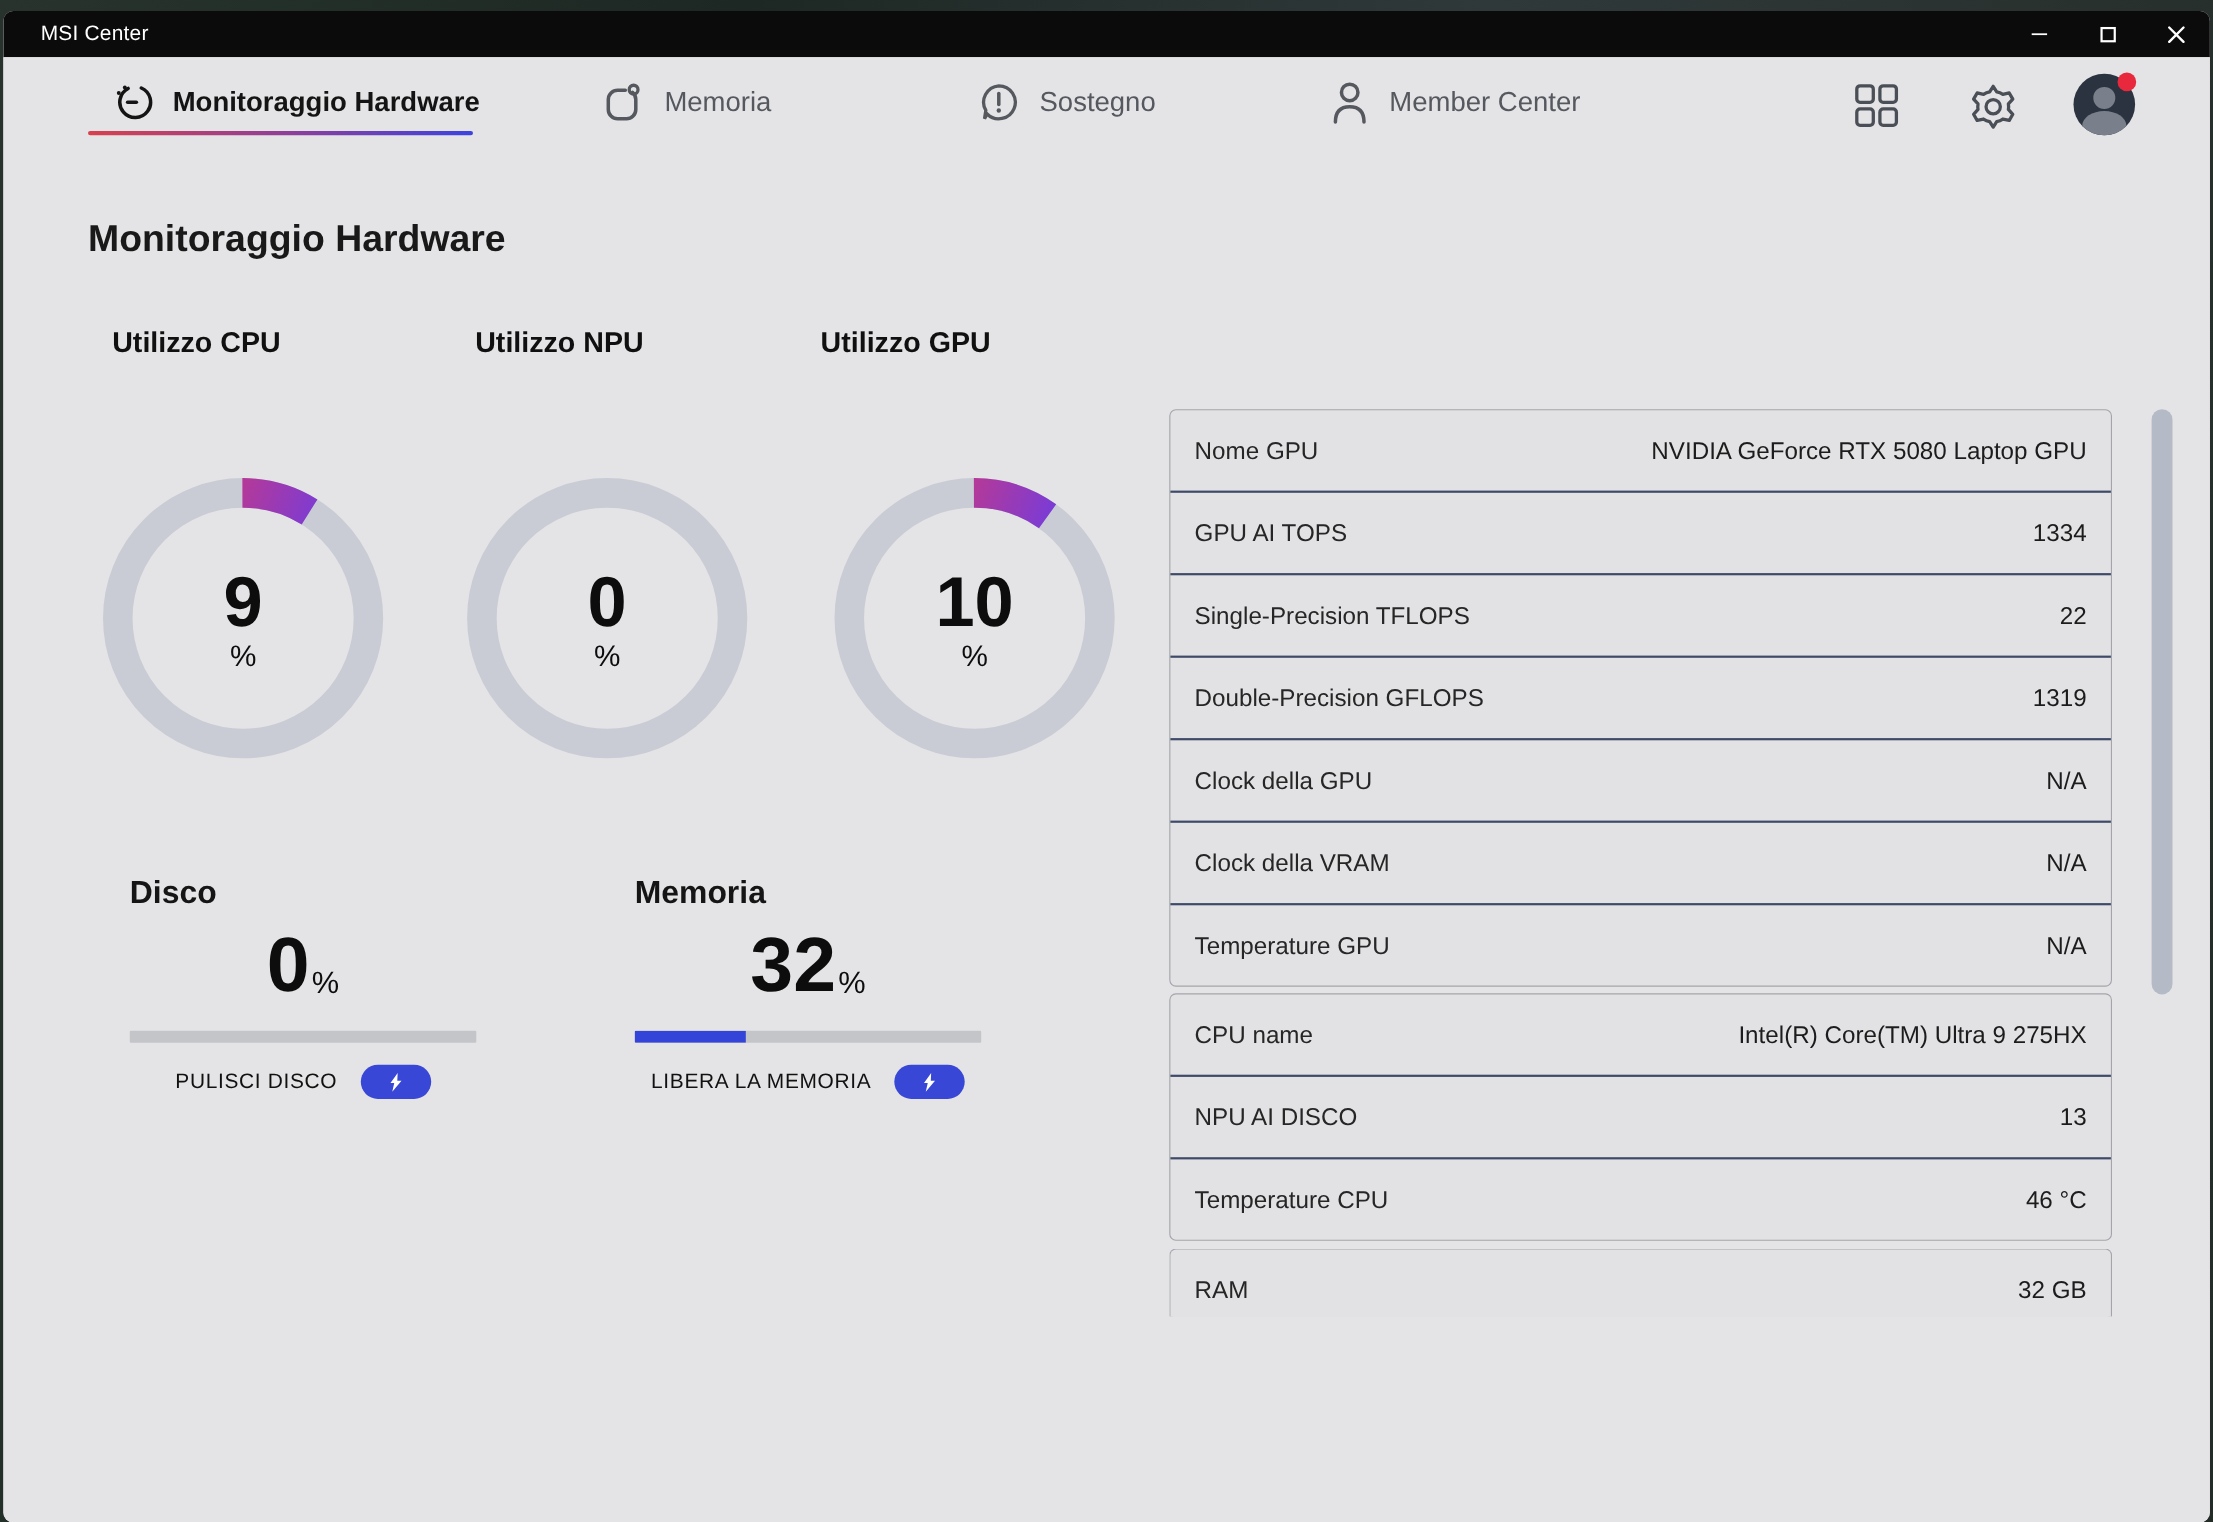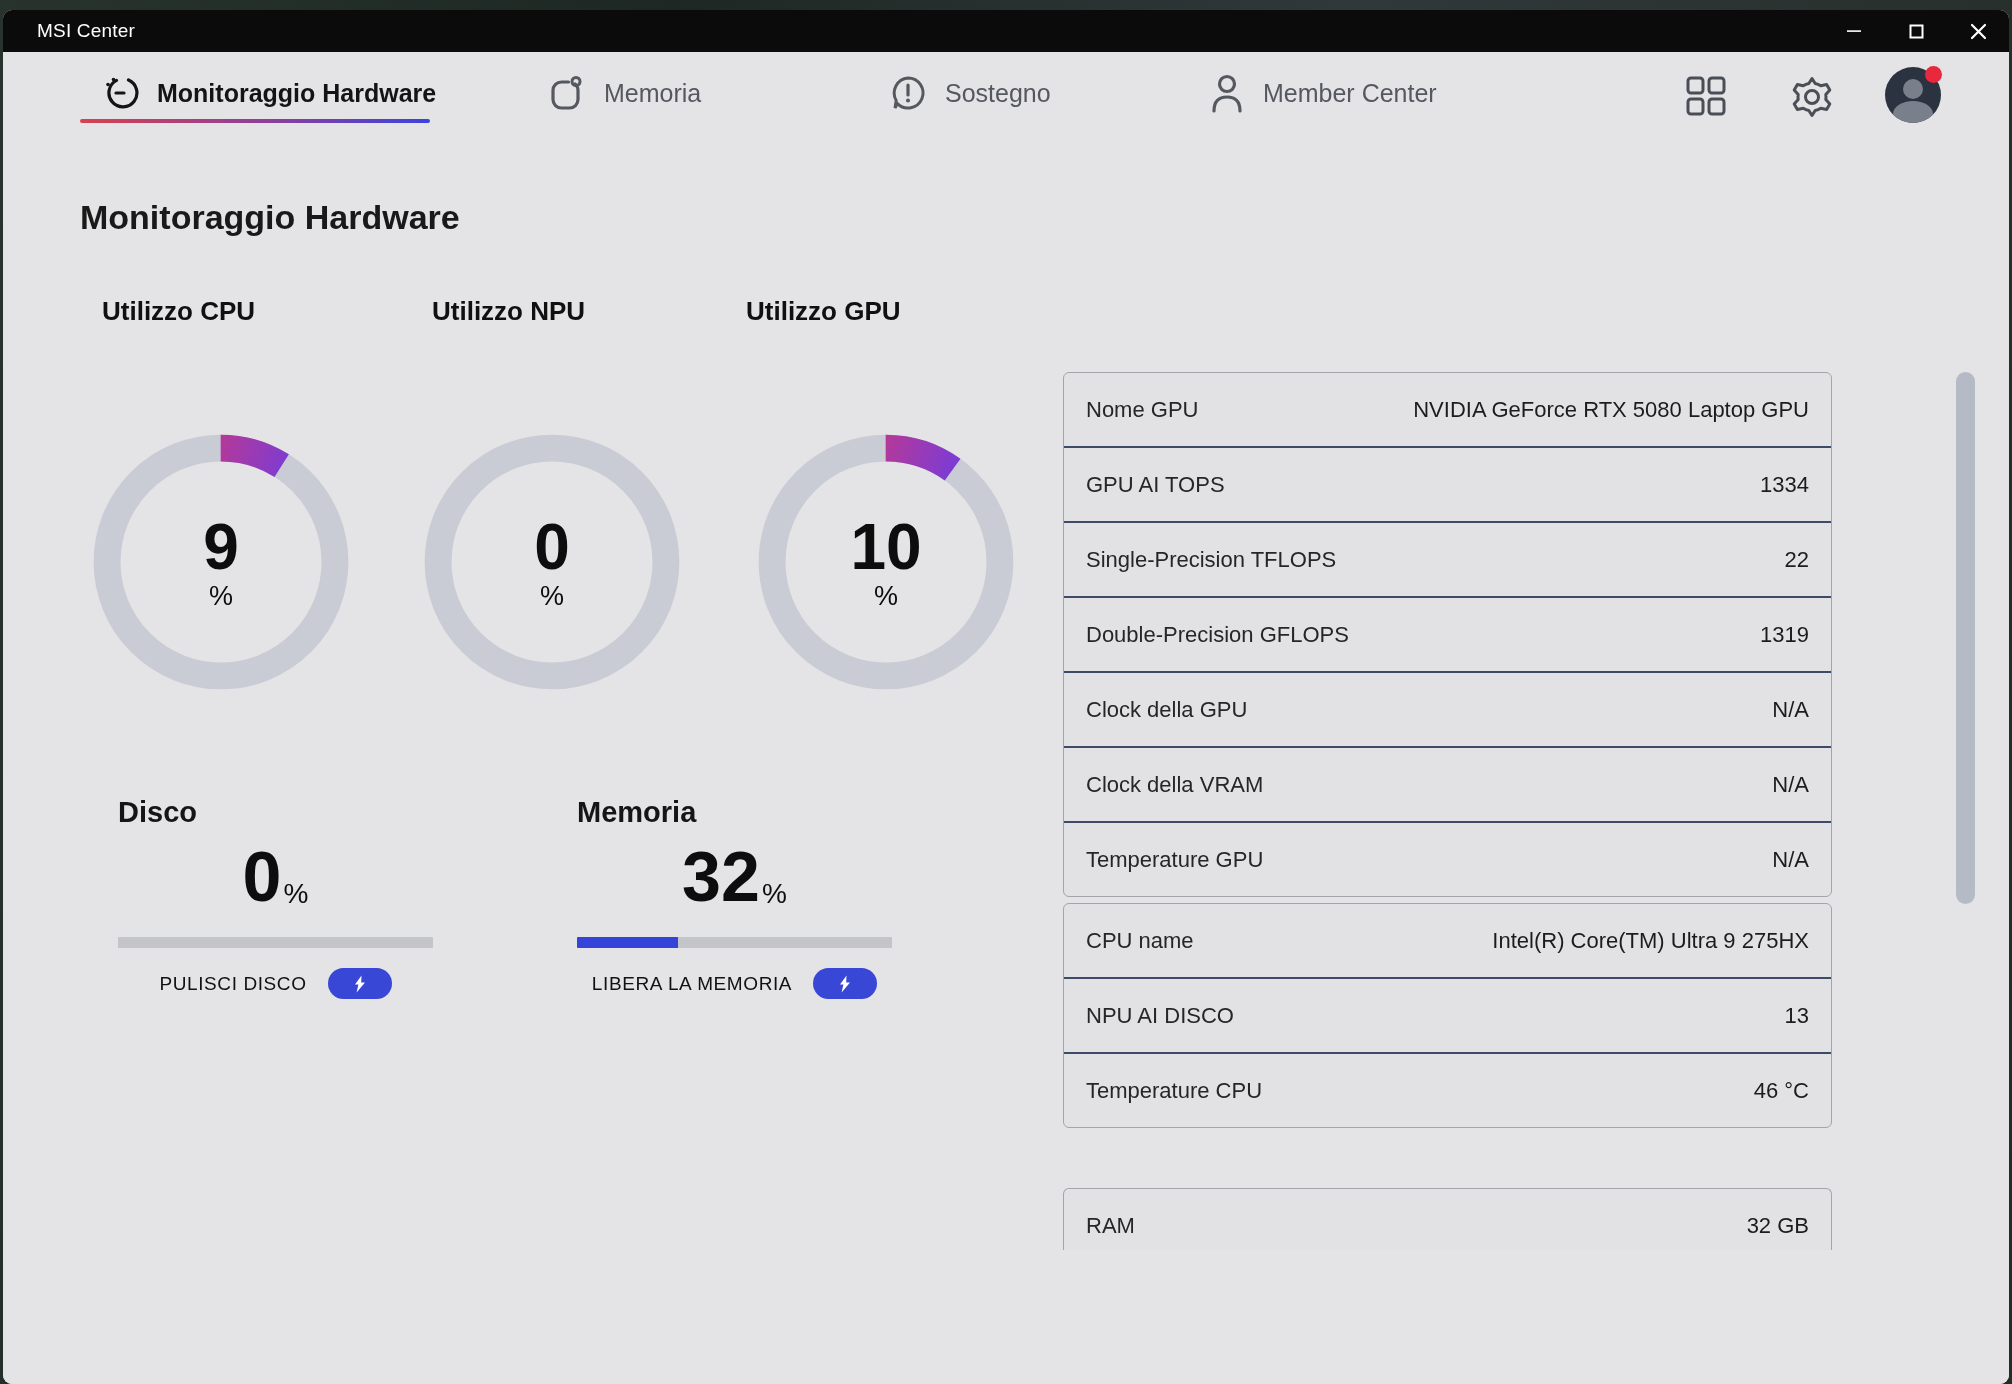--- a/index.html
+++ b/index.html
@@ -54,21 +54,21 @@
   .meter-value{position:absolute;top:46px;left:0;width:100%;display:flex;align-items:flex-end;justify-content:center;line-height:1;}
   .meter-value .big{font-size:70px;font-weight:650;color:#0d0d0d;}
   .meter-value .small{font-size:28px;color:#0d0d0d;margin-bottom:4px;margin-left:2px;}
   .meter-bar{position:absolute;top:141px;left:0;width:315px;height:11px;background:#c4c5c9;border-radius:1px;overflow:hidden;}
   .meter-fill{height:100%;background:#3544d8;}
   .meter-action{position:absolute;top:172px;left:0;width:100%;display:flex;align-items:center;justify-content:center;gap:21px;}
   .meter-action-label{font-size:19px;color:#111;letter-spacing:.6px;white-space:nowrap;}
   .boost-btn{width:64px;height:31px;border-radius:16px;background:#3847d6;border:none;display:flex;align-items:center;justify-content:center;cursor:pointer;padding:0;}
   
   .panel{
-    position:absolute;left:1060px;width:769px;background:#e2e2e4;
+    position:absolute;left:1060px;width:857px;background:#e2e2e4;
     border:1px solid #a3a5ab;border-radius:6px;box-sizing:border-box;
   }
   .panel-row{height:73px;display:flex;align-items:center;justify-content:space-between;padding:0 22px;}
   .panel-row + .panel-row{border-top:2px solid #3e4a68;}
   .row-label{font-size:22px;color:#262626;}
   .row-value{font-size:22px;color:#1c1c1c;text-align:right;}
   .panel.clipped{border-bottom:none;border-radius:6px 6px 0 0;overflow:hidden;}
   
   .scroll-thumb{position:absolute;left:1953px;top:320px;width:19px;height:532px;border-radius:10px;background:#b4bac6;cursor:pointer;}
   .icon{display:block;}
@@ -286,21 +286,21 @@
       <div class="panel-row">
         <span class="row-label">NPU AI DISCO</span>
         <span class="row-value">13</span>
       </div>
       <div class="panel-row">
         <span class="row-label">Temperature CPU</span>
         <span class="row-value">46 °C</span>
       </div>
     </div>
 
-    <div class="panel clipped" style="top:1136px;height:62px">
+    <div class="panel clipped" style="top:1083px;height:62px">
       <div class="panel-row">
         <span class="row-label">RAM</span>
         <span class="row-value">32 GB</span>
       </div>
     </div>
 
     <div class="scroll-thumb"></div>
 
   </div>
 </div>

